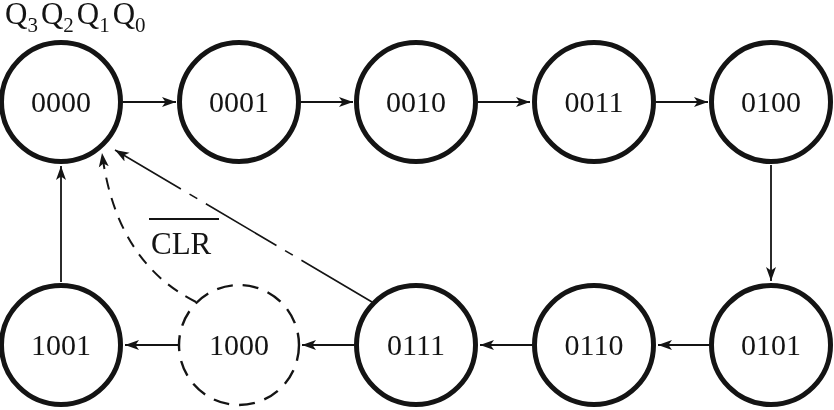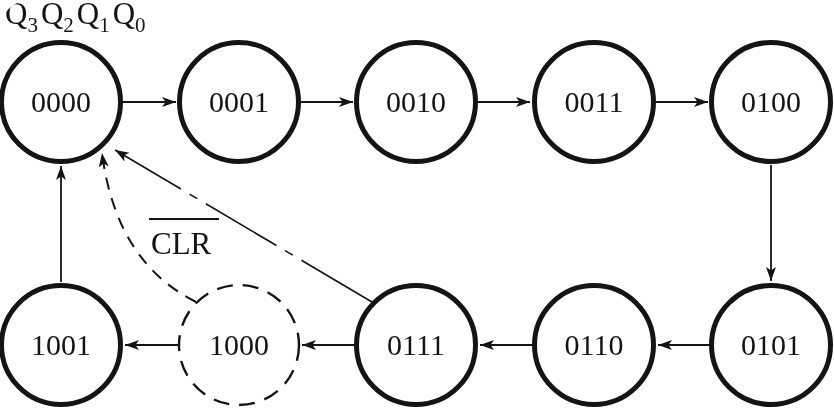--- a/index.html
+++ b/index.html
@@ -7,21 +7,20 @@
     padding: 0;
     background: #ffffff;
   }
   .canvas {
     position: relative;
     width: 834px;
     height: 410px;
     background: #ffffff;
     overflow: hidden;
     font-family: "Liberation Serif", "DejaVu Serif", serif;
-    border-radius: 30px;
   }
   .reg-label {
     position: absolute;
     left: 5px;
     top: -4px;
     font-size: 31px;
     color: #141414;
     letter-spacing: 0px;
     white-space: nowrap;
   }

